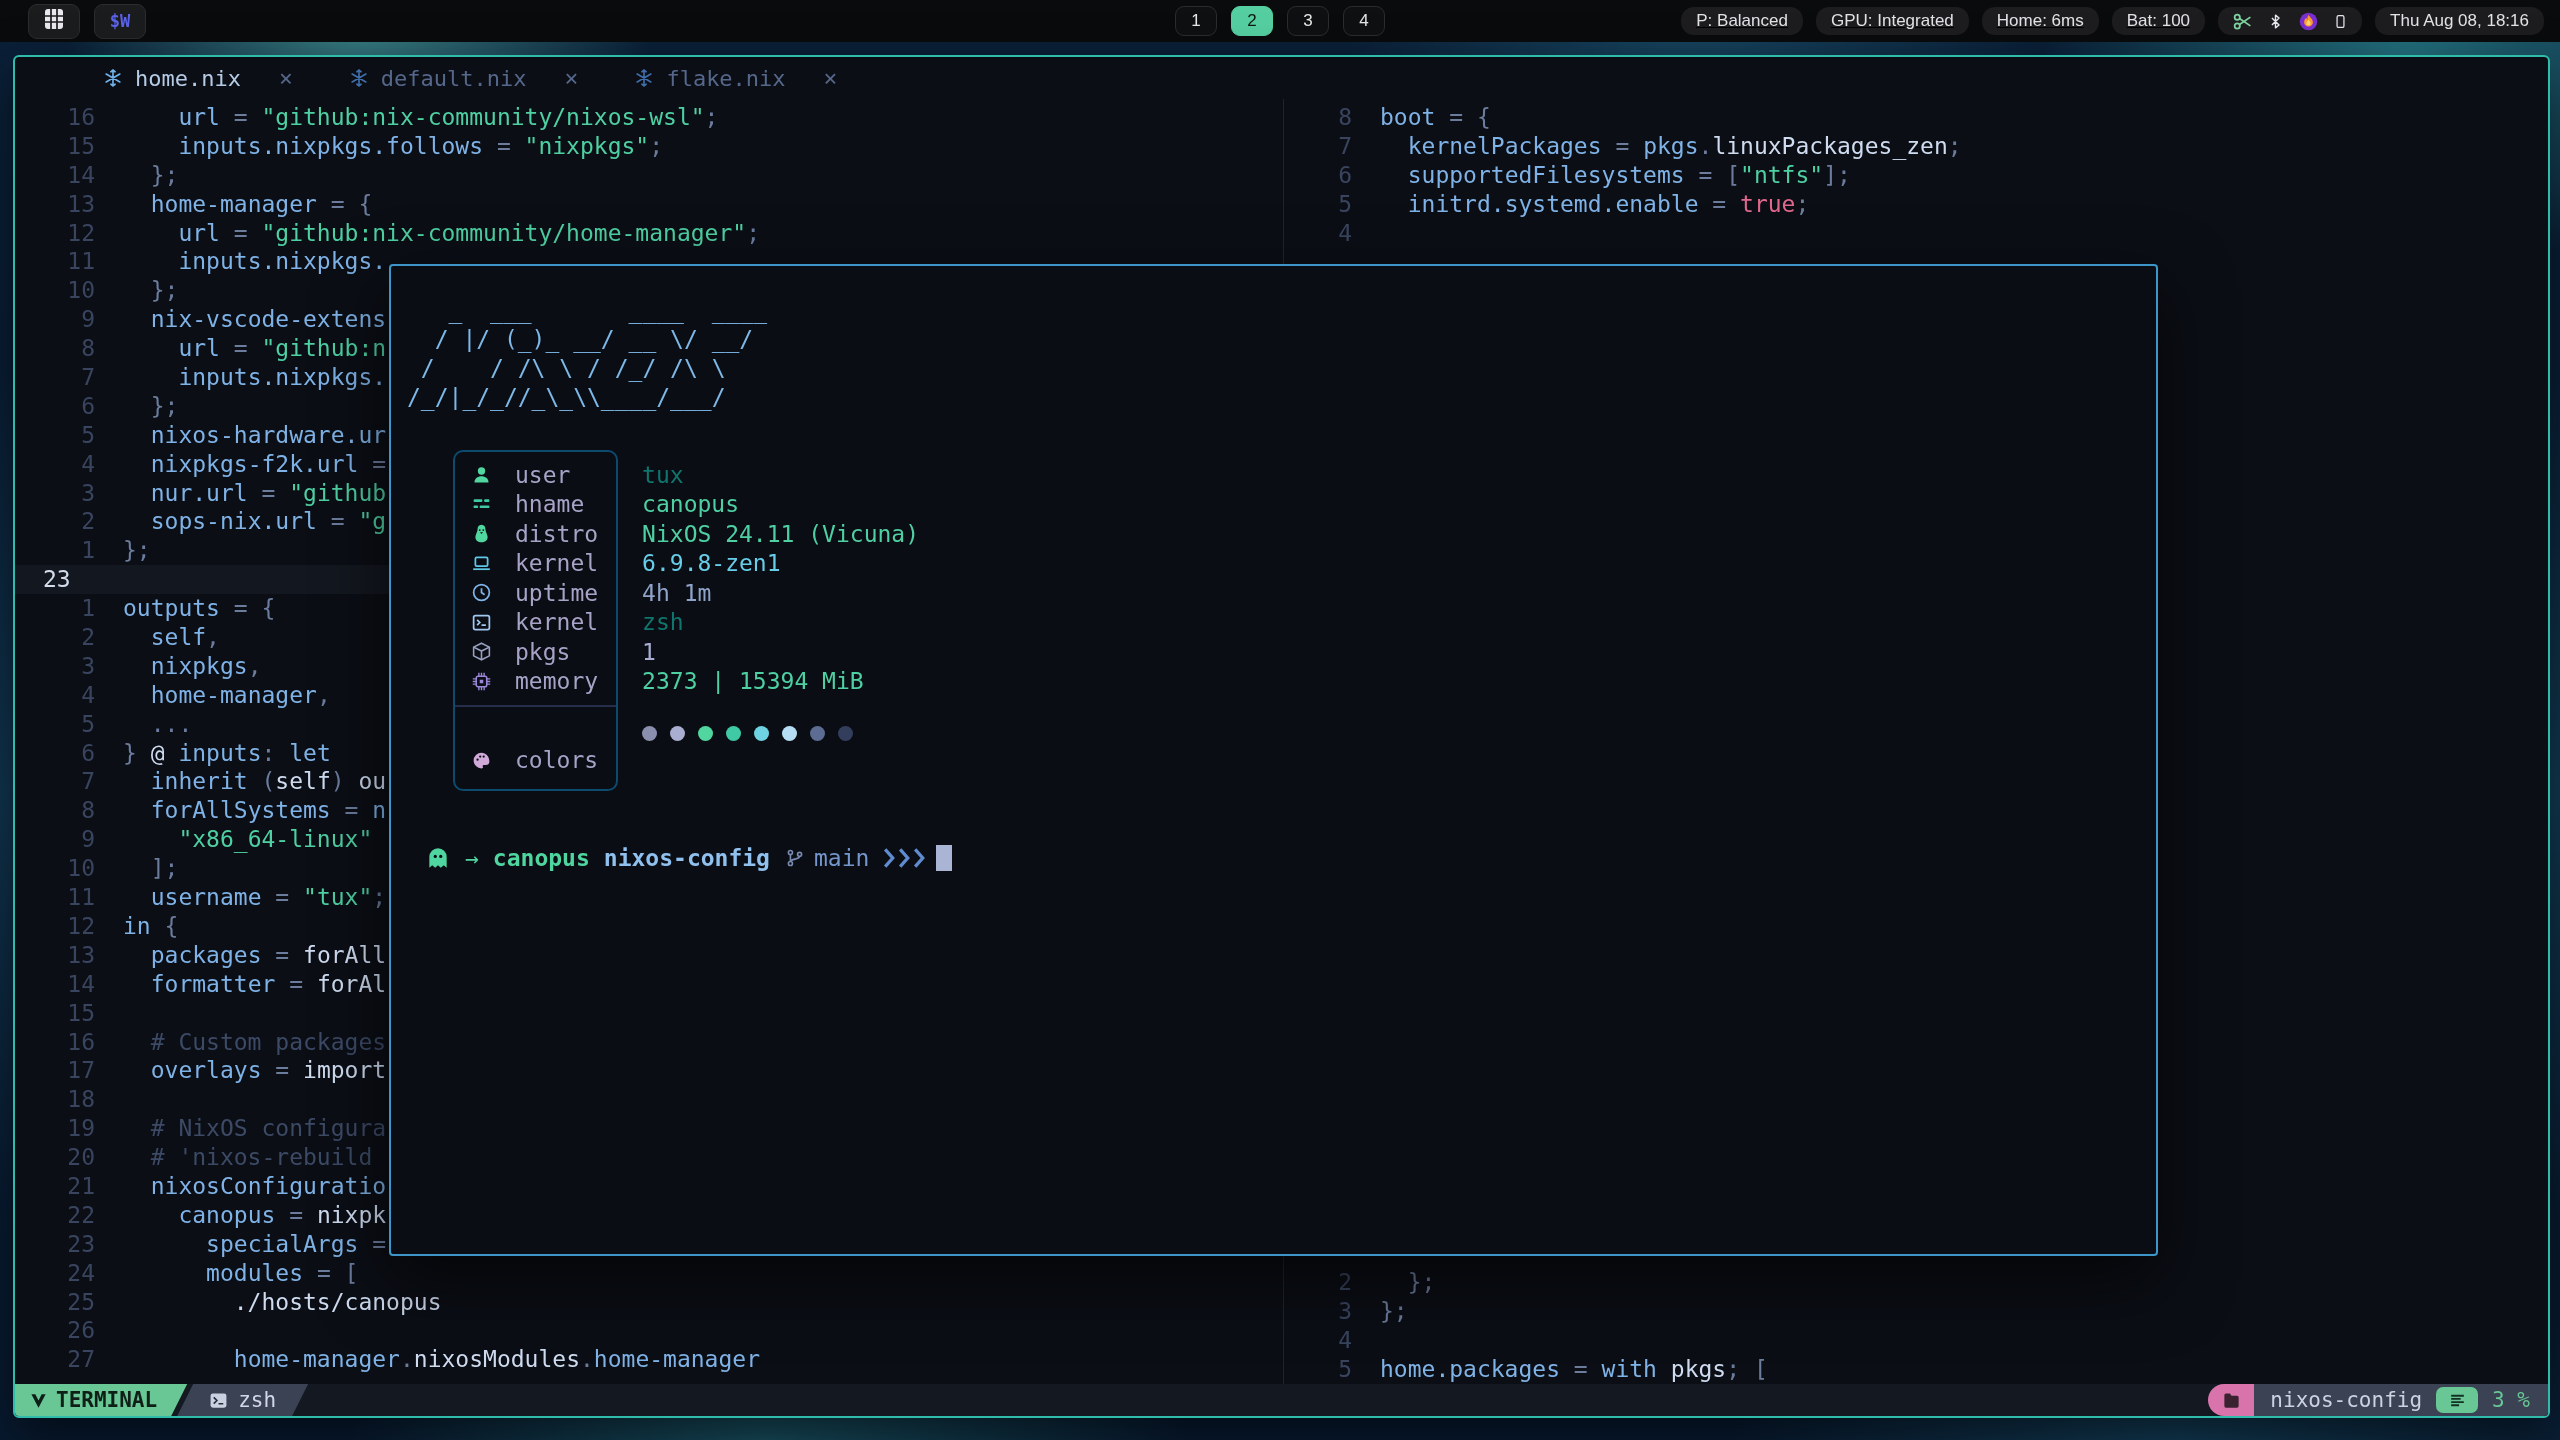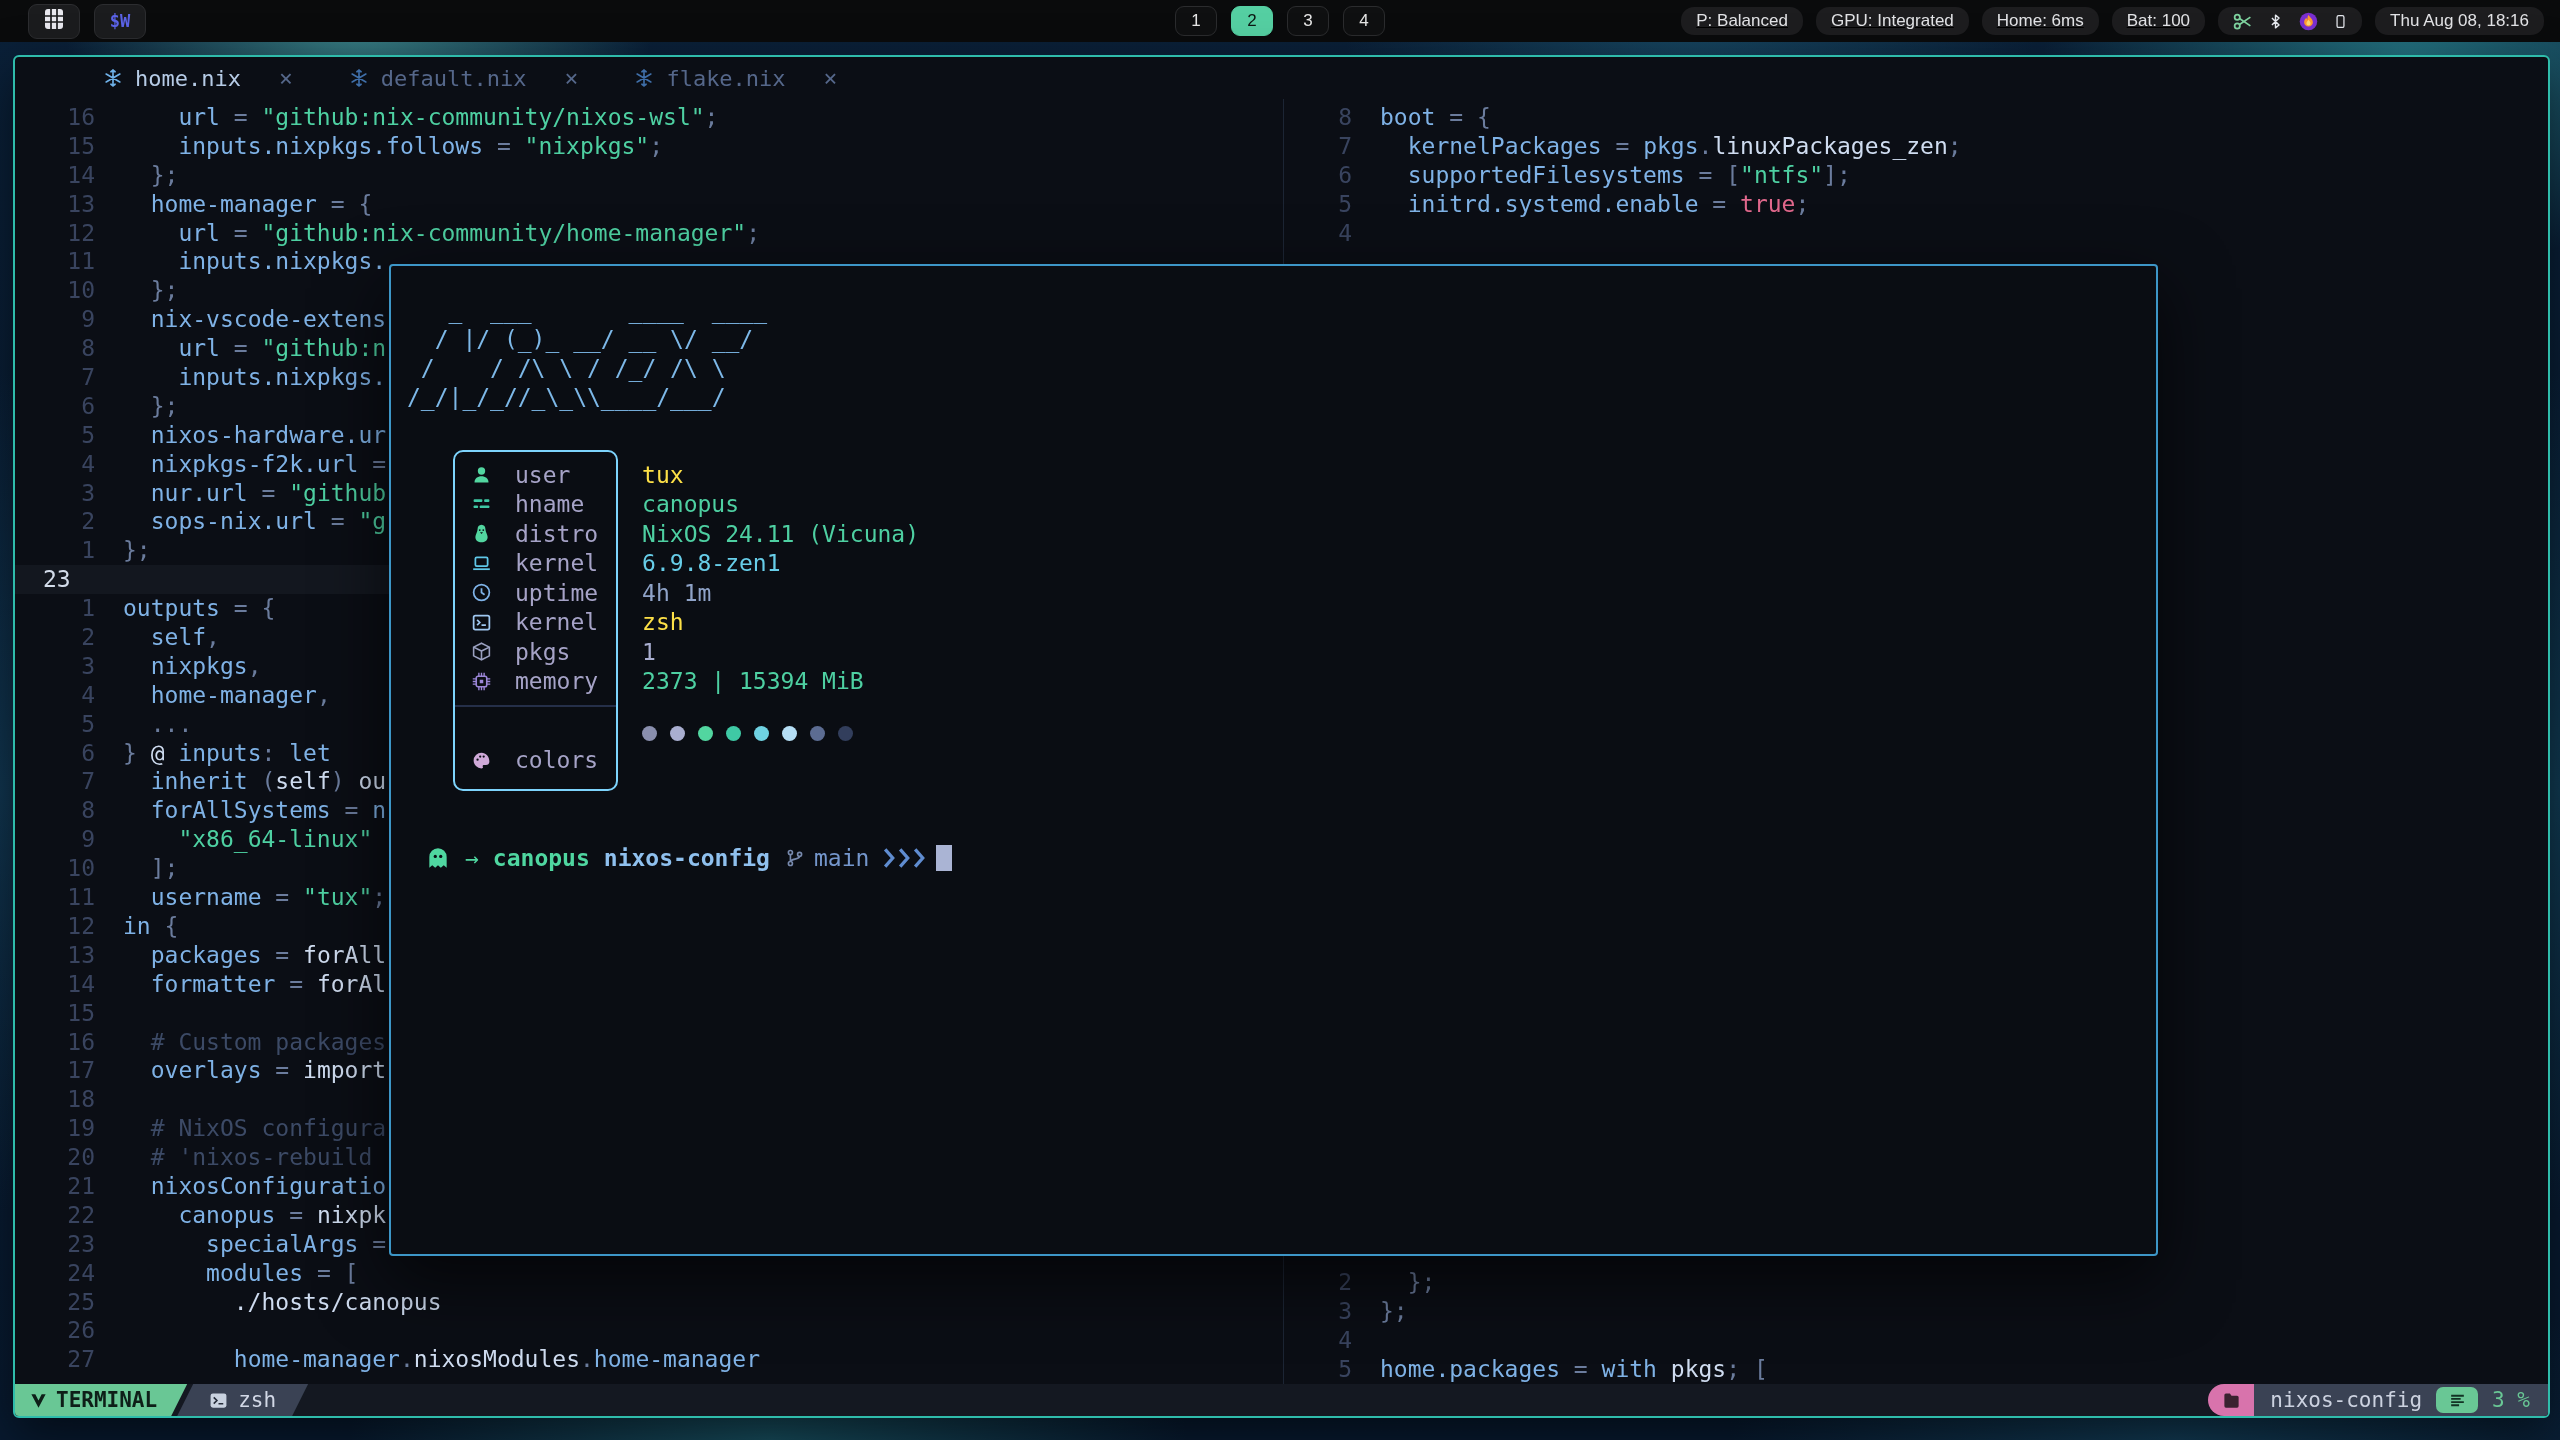--- a/index.html
+++ b/index.html
@@ -55,29 +55,29 @@
   .ctext{white-space:pre;margin-left:28px;color:#c3cbdc;}
   .tk-b{color:#7fb2e6;} .tk-w{color:#cfdcf0;} .tk-s{color:#4ed0a2;}
   .tk-p{color:#6b7c9d;} .tk-c{color:#3c4a66;} .tk-r{color:#e0688c;}
   
   .float{position:absolute;left:374px;top:207px;width:1765px;height:988px;background:#0a0d13;
     border:2px solid #3d96c7;border-radius:4px;box-shadow:0 24px 70px rgba(0,0,0,.65);
     font-family:"DejaVu Sans Mono",monospace;font-size:23px;color:#c3cbdc;overflow:hidden;}
   .logo{margin:30px 0 0 16px;color:#7db8e8;font-size:23px;line-height:29px;white-space:pre;
     font-family:"DejaVu Sans Mono",monospace;}
   .fetchwrap{display:flex;margin:38px 0 0 62px;}
-  .fbox{border:2px solid #7dd3fc;border-radius:10px;padding:8px 18px 12px 16px;align-self:flex-start;}
+  .fbox{border:2px solid #0c4a6e;border-radius:10px;padding:8px 18px 12px 16px;align-self:flex-start;}
   .frow{height:29.5px;display:flex;align-items:center;}
   .ficon{width:26px;height:22px;display:flex;align-items:center;margin-right:18px;}
   .ficon svg{width:21px;height:21px;}
   .flabel{color:#a6a3c7;}
   .fsep{border-top:2px solid #252f49;margin:9px -18px 9px -16px;}
   .colors-row{height:34px;margin-top:36px;}
   .fvals{margin-left:24px;padding-top:10px;}
-  .v-fg{color:#fde047;} .v-green{color:#4ed0a2;} .v-cyan{color:#67cde8;}
+  .v-fg{color:#0f766e;} .v-green{color:#4ed0a2;} .v-cyan{color:#67cde8;}
   .v-dim{color:#8fa3c8;} .v-lav{color:#a9aed0;}
   .fsep-sp{height:20px;}
   .dotrow{height:34px;display:flex;align-items:center;}
   .dot{width:15px;height:15px;border-radius:50%;margin-right:13px;display:inline-block;}
   .prompt{display:flex;align-items:center;margin:54px 0 0 34px;gap:0;}
   .p-ghost{color:#4fd6a0;display:flex;margin-right:14px;}
   .p-arrow{color:#4fd6a0;margin-right:14px;}
   .p-host{color:#4fd6a0;font-weight:bold;margin-right:14px;}
   .p-dir{color:#8fc0ee;font-weight:bold;margin-right:14px;}
   .p-branchic{color:#7789ad;display:flex;margin-right:8px;}

